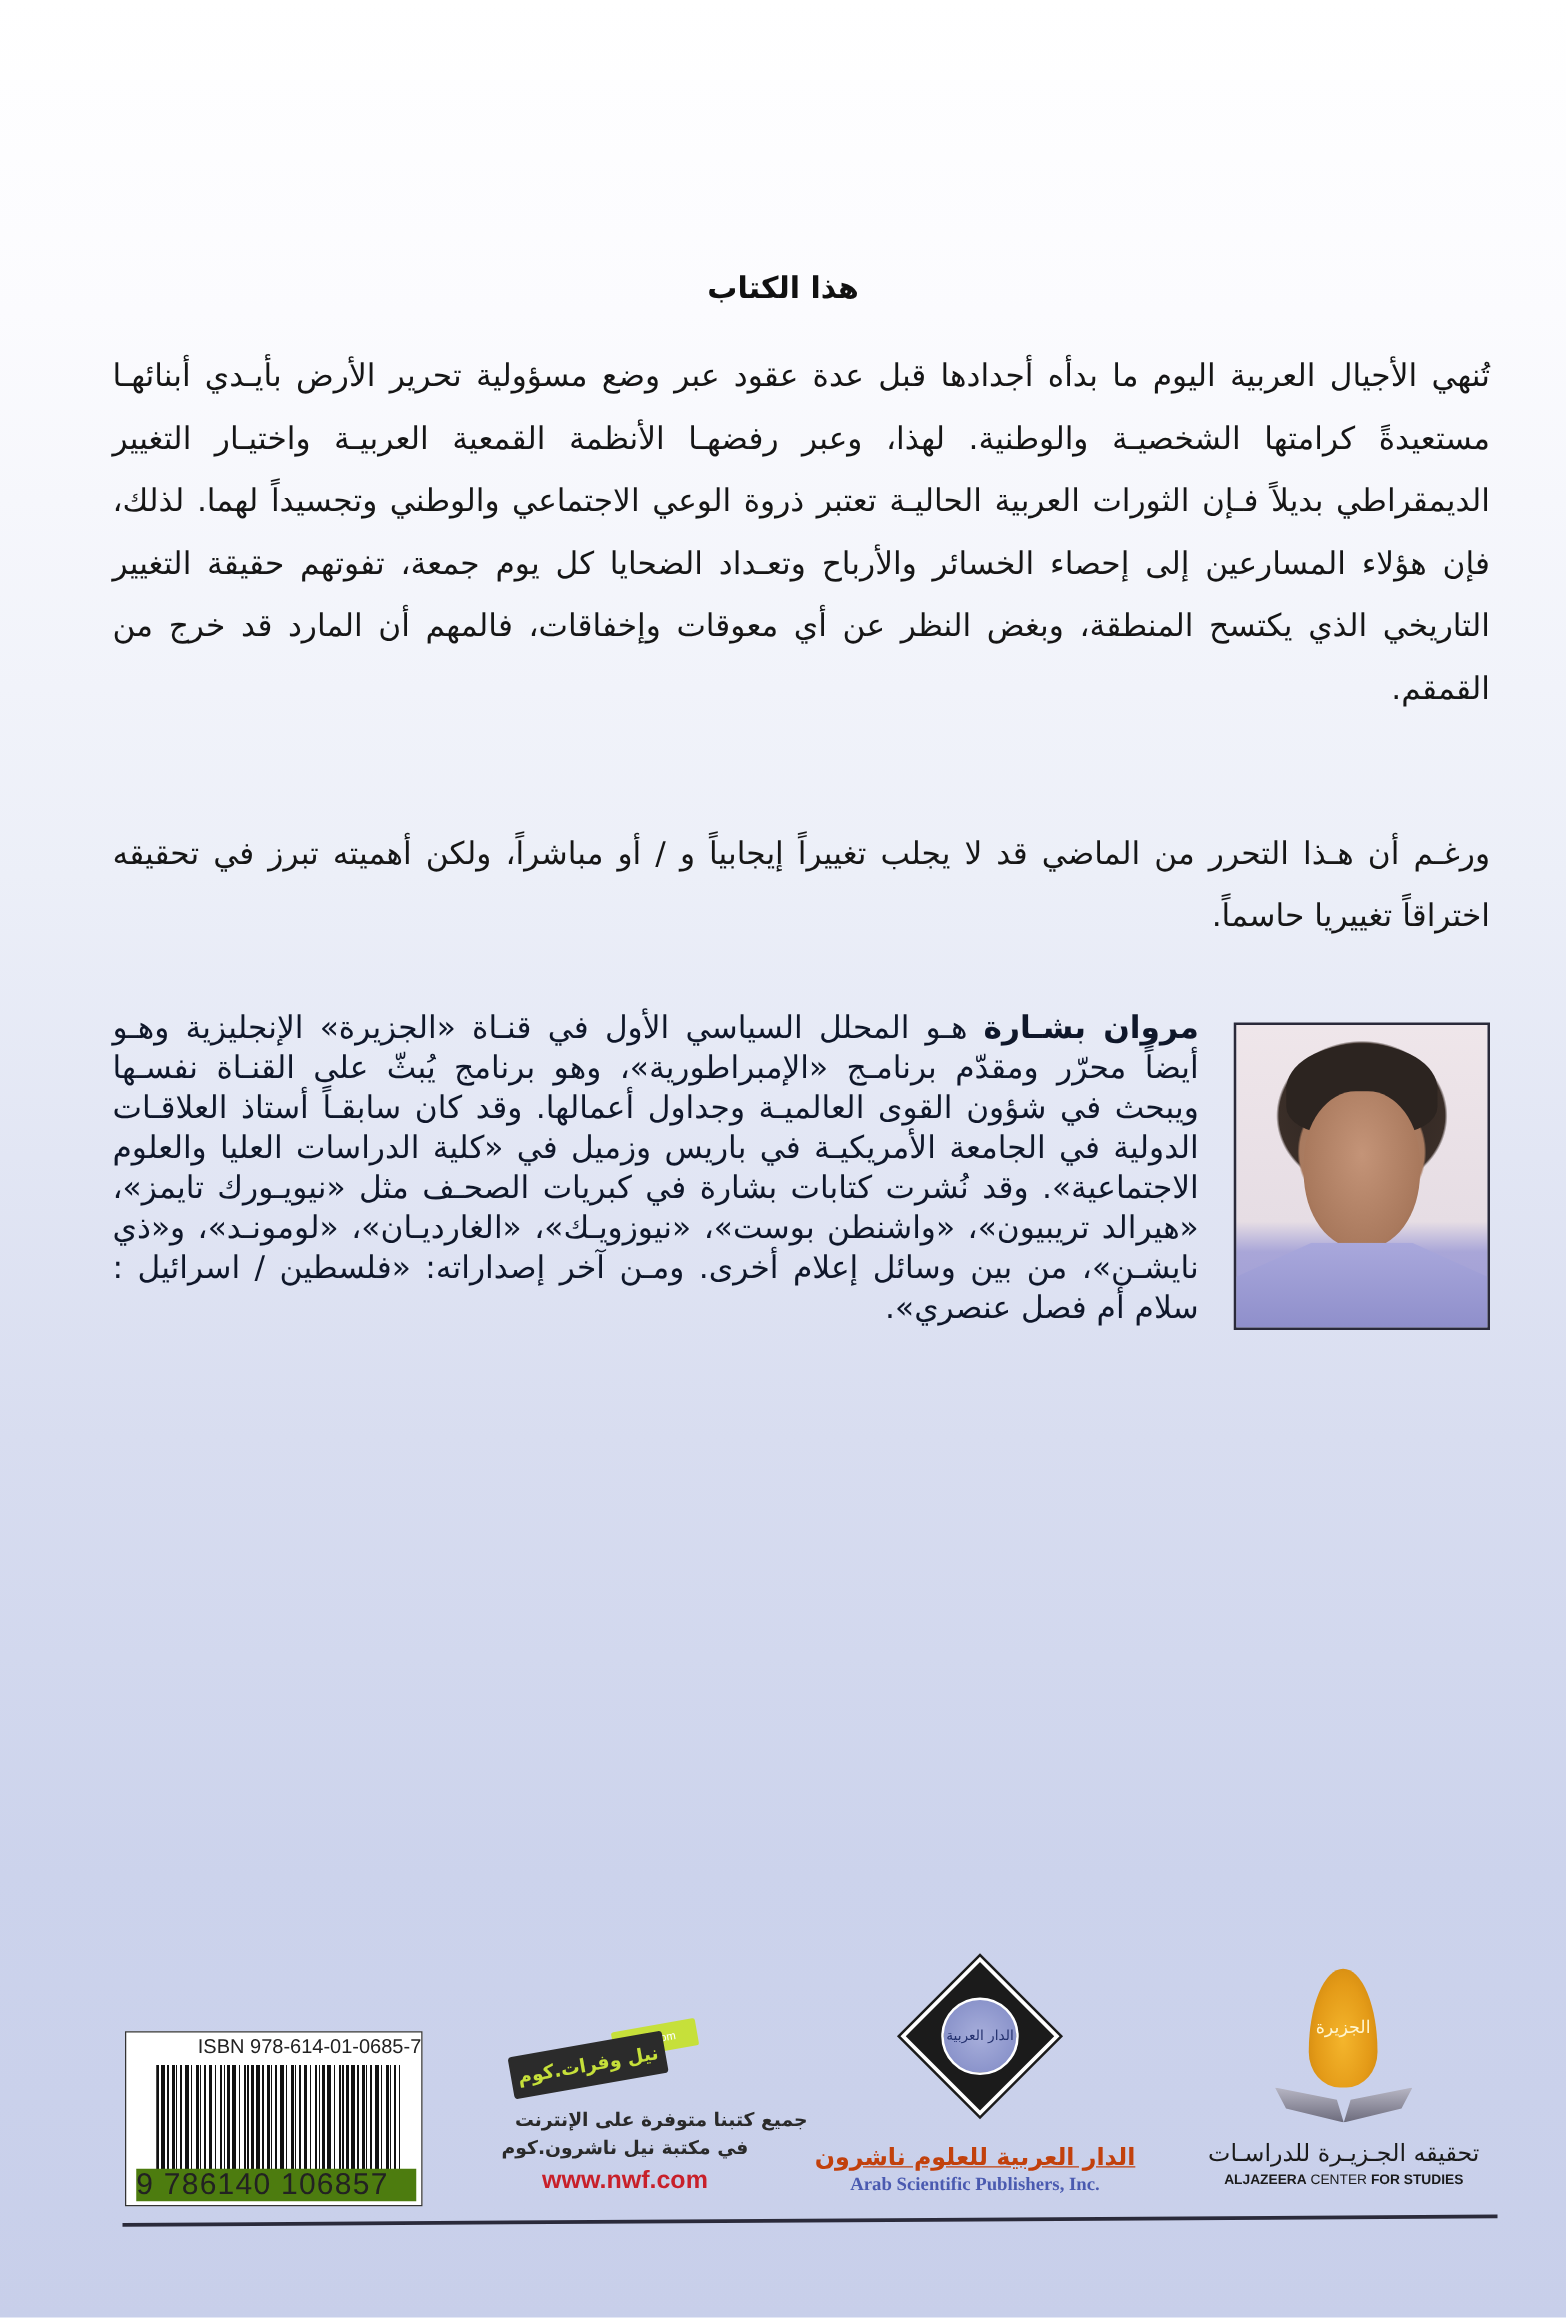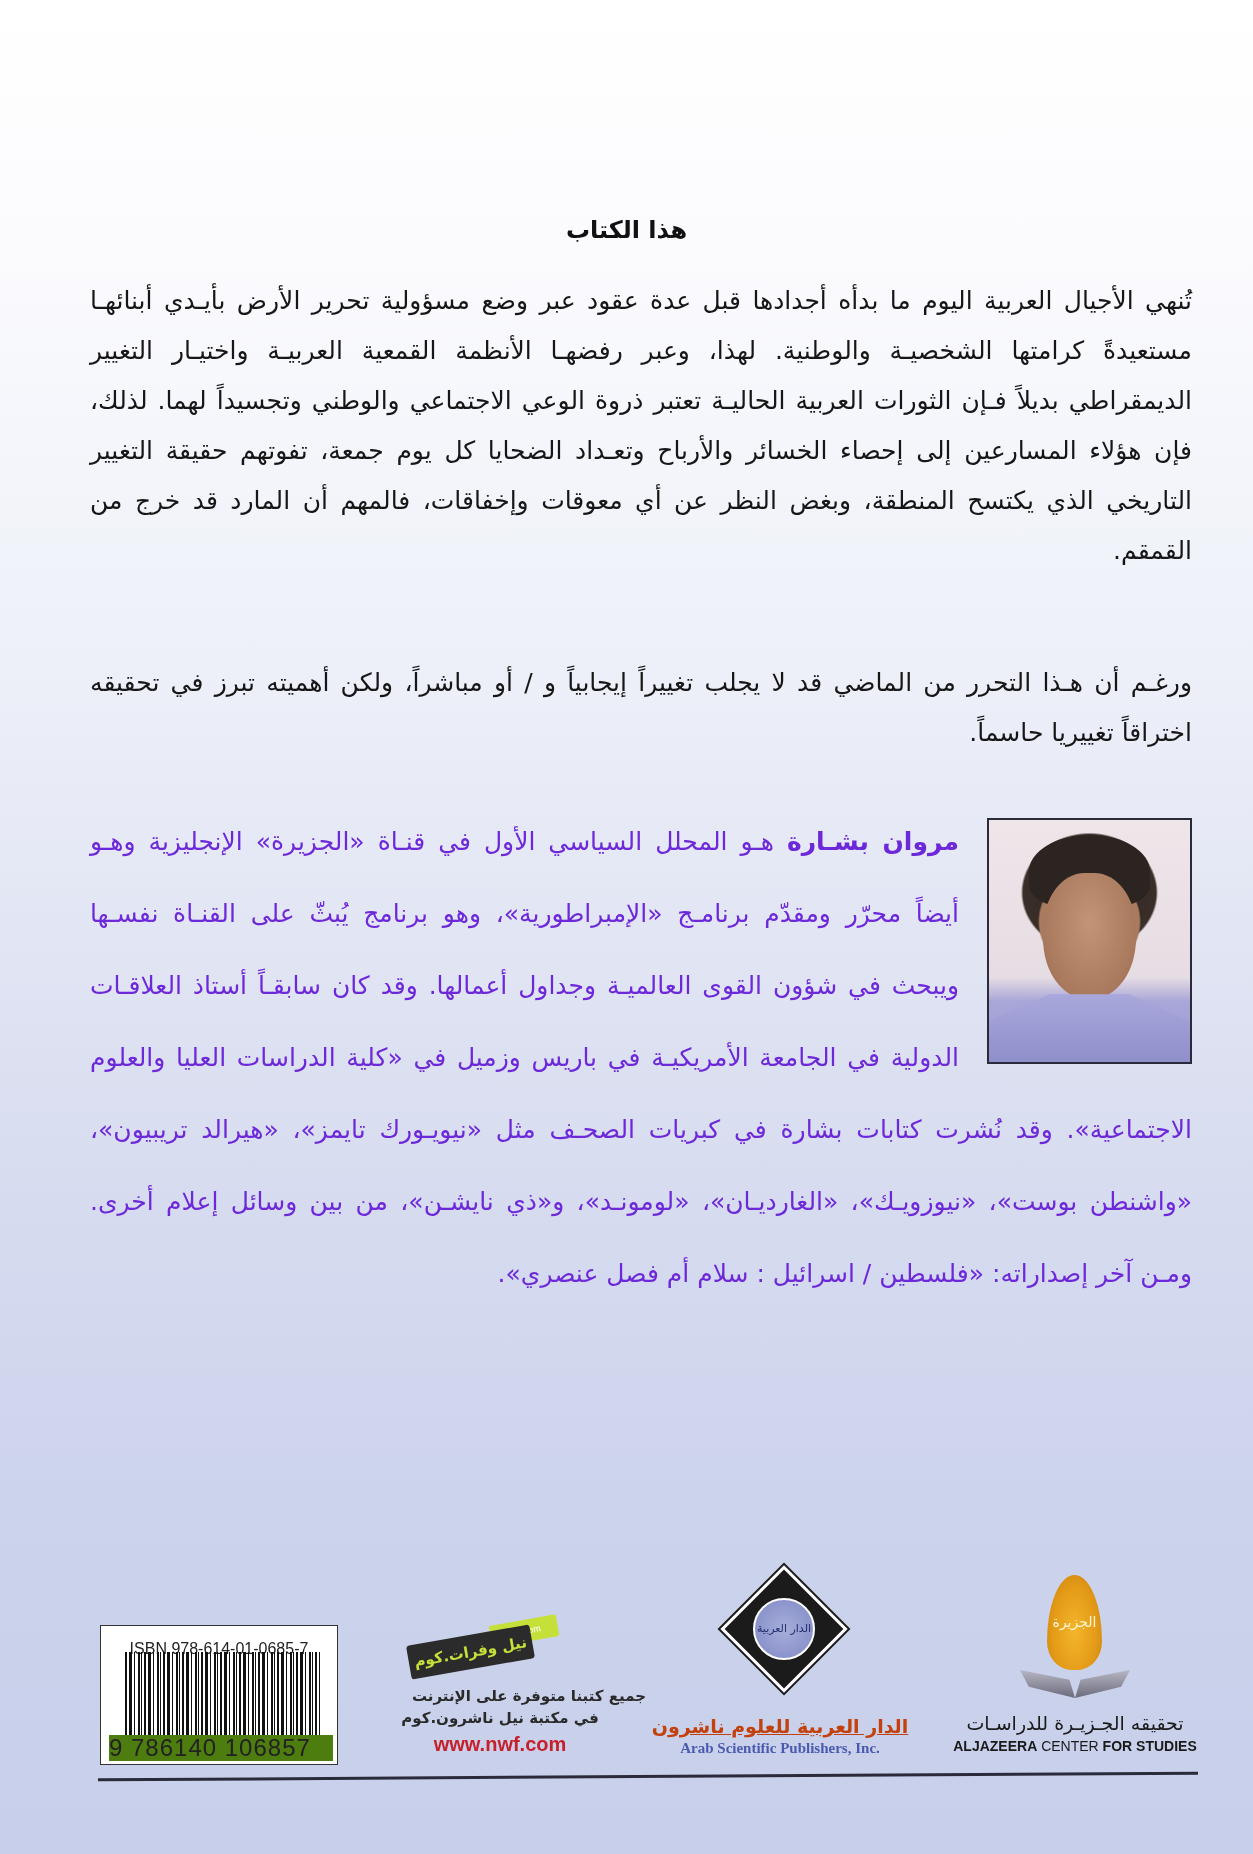--- a/index.html
+++ b/index.html
@@ -75,24 +75,24 @@
     background: radial-gradient(ellipse at 50% 40%, #c49478 0%, #a9795d 70%, #8e6248 100%);
   }
   .photo .hair {
     position: absolute;
     left: 20%; top: 6%; width: 60%; height: 30%;
     border-radius: 50% 50% 30% 30%;
     background: #2c2420;
   }
   .bio {
     font-size: 25px;
-    line-height: 72px;
+    line-height: 32px;
     text-align: justify;
     text-align-last: right;
-    color: #6d28d9;
+    color: #0f172a;
   }
   .bio .name {
     font-weight: bold;
   }
   .logos {
     position: absolute;
     top: 1560px;
     left: 0;
     width: 1253px;
     height: 220px;
@@ -112,22 +112,22 @@
     left: 100px;
     top: 1625px;
     width: 238px;
     height: 140px;
     background: #ffffff;
     border: 1.5px solid #333;
     box-sizing: border-box;
   }
   .isbn-text {
     position: absolute;
-    top: 14px; left: 0; width: 100%;
-    text-align: center;
+    top: 3px; left: 0; width: 100%;
+    text-align: right;
     font-family: "Liberation Sans", sans-serif;
     font-size: 16px;
     color: #222;
   }
   .barcode {
     position: absolute;
     left: 24px; top: 26px;
     width: 195px; height: 88px;
     background: repeating-linear-gradient(to right,
       #111 0px, #111 2px, transparent 2px, transparent 4px,
@@ -269,21 +269,21 @@
   .aj-ar {
     position: absolute;
     top: 147px; left: 0; width: 100%;
     direction: rtl;
     font-size: 19px; color: #1a1a1a;
   }
   .aj-en {
     position: absolute;
     top: 173px; left: 0; width: 100%;
     font-family: "Liberation Sans", sans-serif;
-    font-size: 14px; color: #1a1a1a;
+    font-size: 11px; color: #1a1a1a;
   }
   .aj-en .b { font-weight: bold; }
 </style>
 </head>
 <body>
 
 <div class="cover">
 
   <div class="title">هذا الكتاب</div>
 

